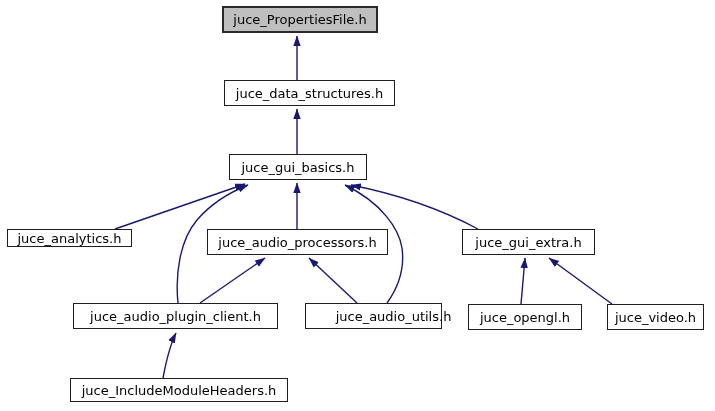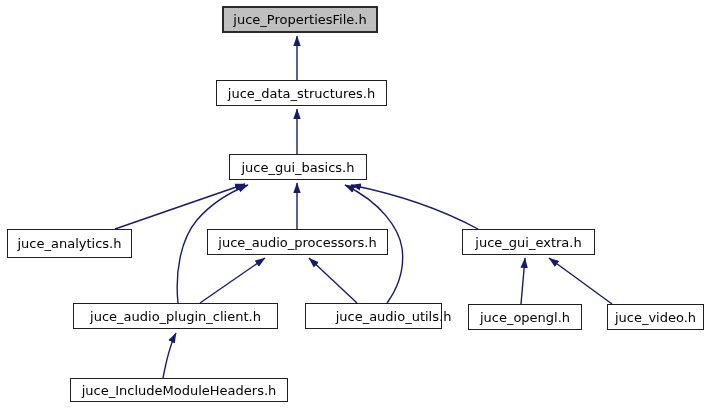--- a/index.html
+++ b/index.html
@@ -58,25 +58,25 @@
     <path class="edge" marker-end="url(#arrow)" d="M478,229 C437,207 396,194 351,185"></path>
     <path class="edge" marker-end="url(#arrow)" d="M200,303 L265,258"></path>
     <path class="edge" marker-end="url(#arrow)" d="M357,303 L309,258"></path>
     <path class="edge" marker-end="url(#arrow)" d="M521,304 L525,258"></path>
     <path class="edge" marker-end="url(#arrow)" d="M612,304 L549,258"></path>
     <path class="edge" marker-end="url(#arrow)" d="M163,378 C166,362 170,345 176,333"></path>
   </svg>
 
   <div class="node highlight" style="left:222px;top:6px;width:156px;height:27px;">juce_PropertiesFile.h</div>
 
-  <div class="node" style="left:216px;top:80px;width:171px;height:26px;">juce_data_structures.h</div>
+  <div class="node" style="left:224px;top:80px;width:171px;height:26px;">juce_data_structures.h</div>
 
   <div class="node" style="left:229px;top:154px;width:138px;height:26px;">juce_gui_basics.h</div>
 
-  <div class="node" style="left:7px;top:229px;width:125px;height:29px;">juce_analytics.h</div>
+  <div class="node" style="left:7px;top:229px;width:125px;height:18px;">juce_analytics.h</div>
 
   <div class="node" style="left:207px;top:229px;width:181px;height:26px;">juce_audio_processors.h</div>
 
   <div class="node" style="left:462px;top:229px;width:133px;height:26px;">juce_gui_extra.h</div>
 
   <div class="node" style="left:73px;top:303px;width:205px;height:26px;">juce_audio_plugin_client.h</div>
 
   <div class="node" style="left:305px;top:303px;width:137px;height:26px;padding-left:40px;">juce_audio_utils.h</div>
 
   <div class="node" style="left:607px;top:304px;width:97px;height:26px;">juce_video.h</div>

